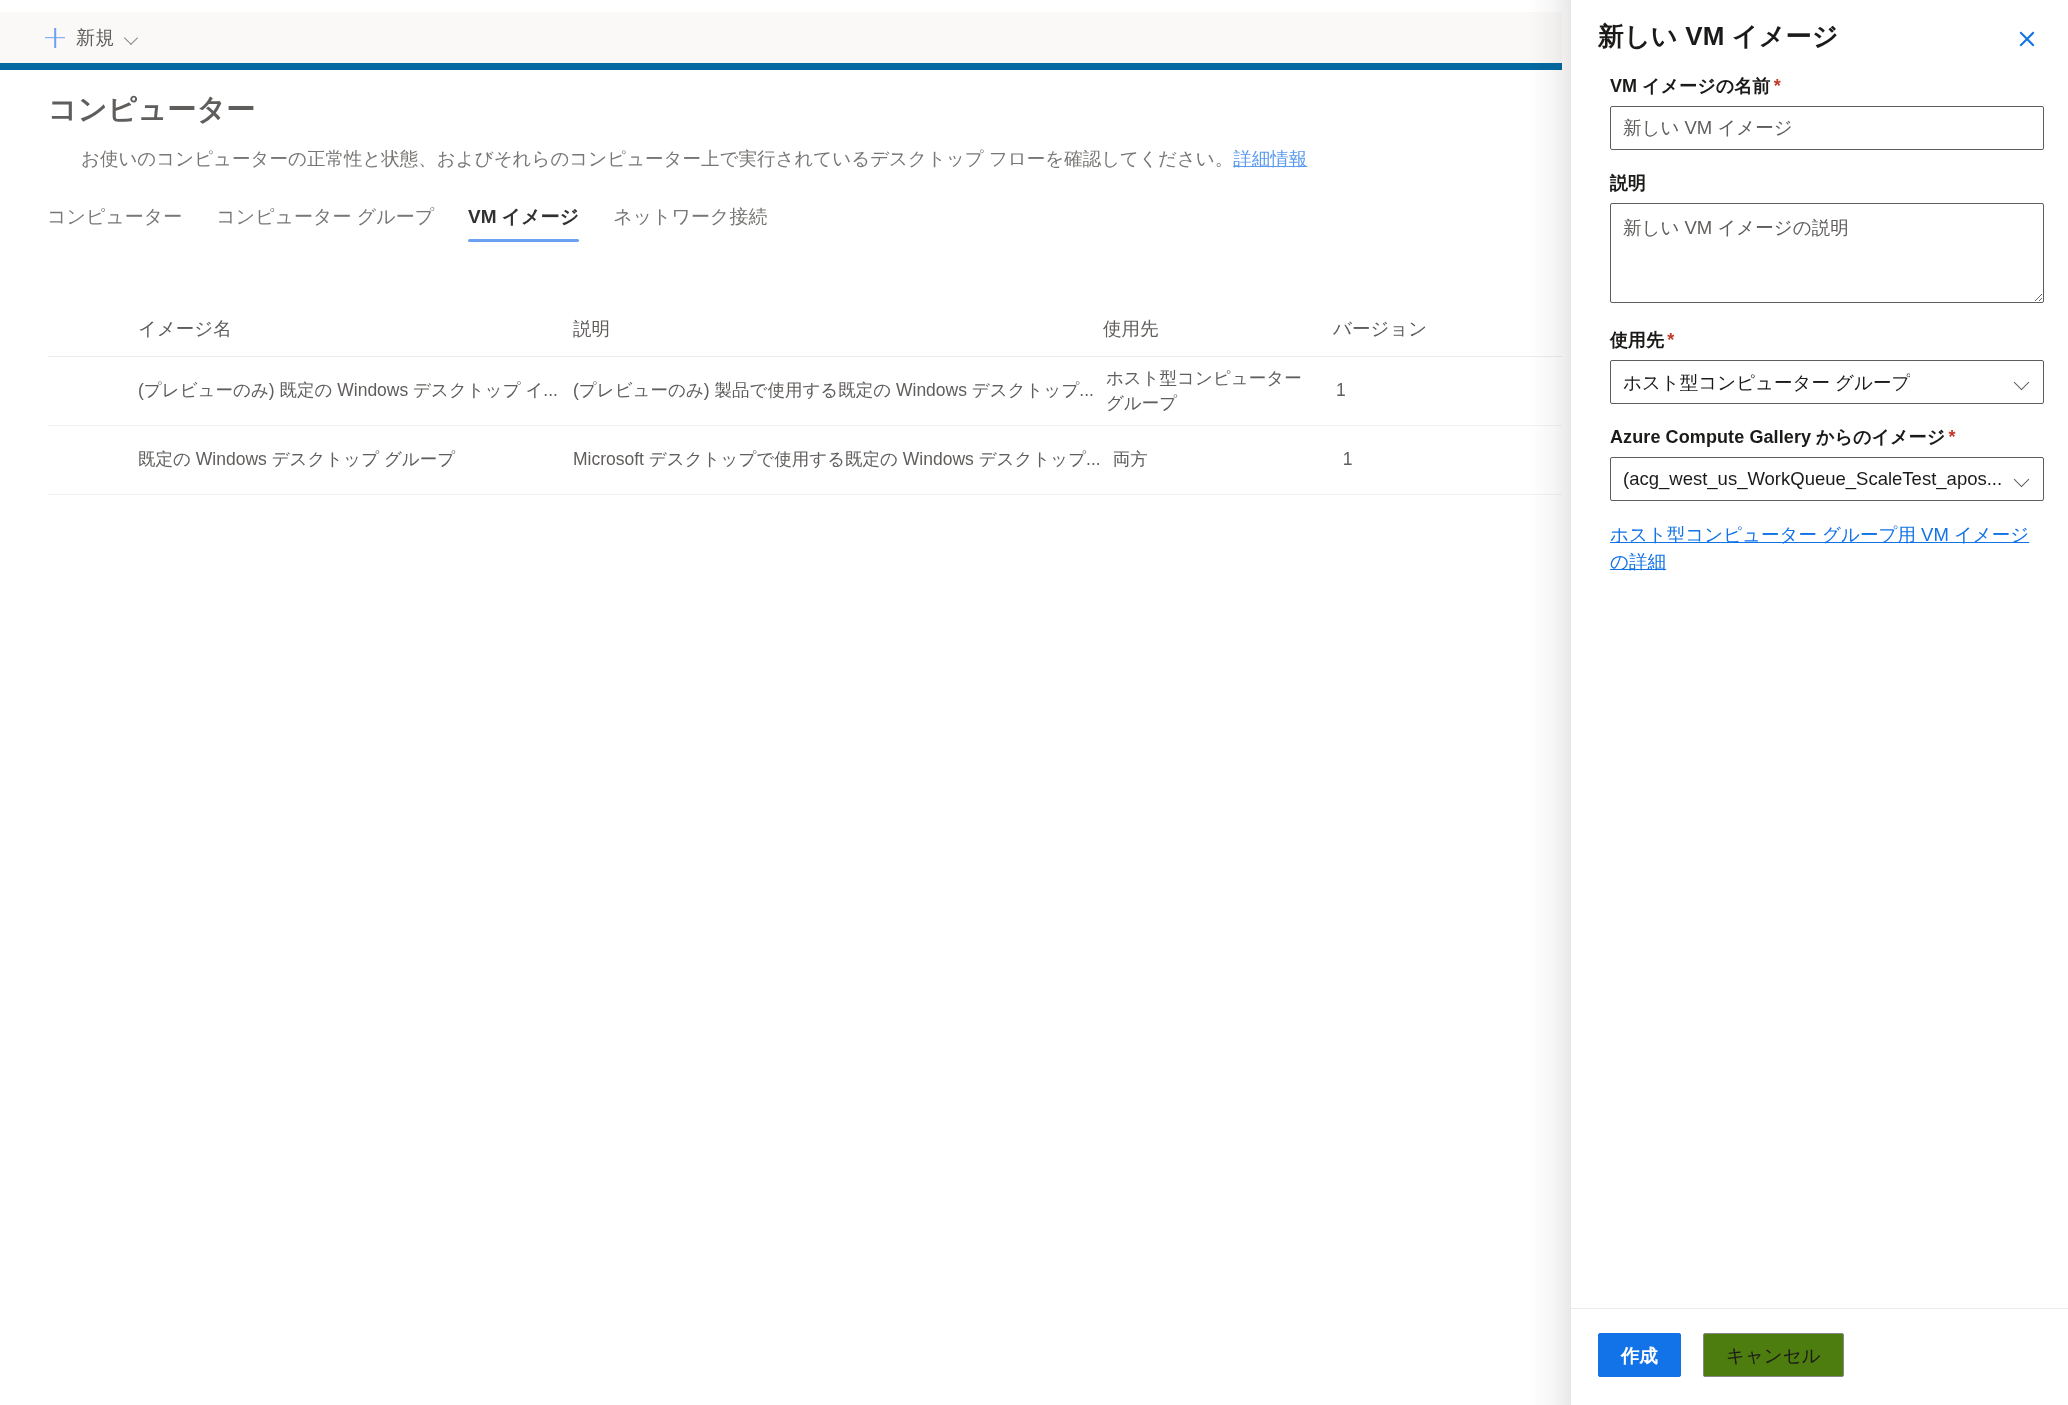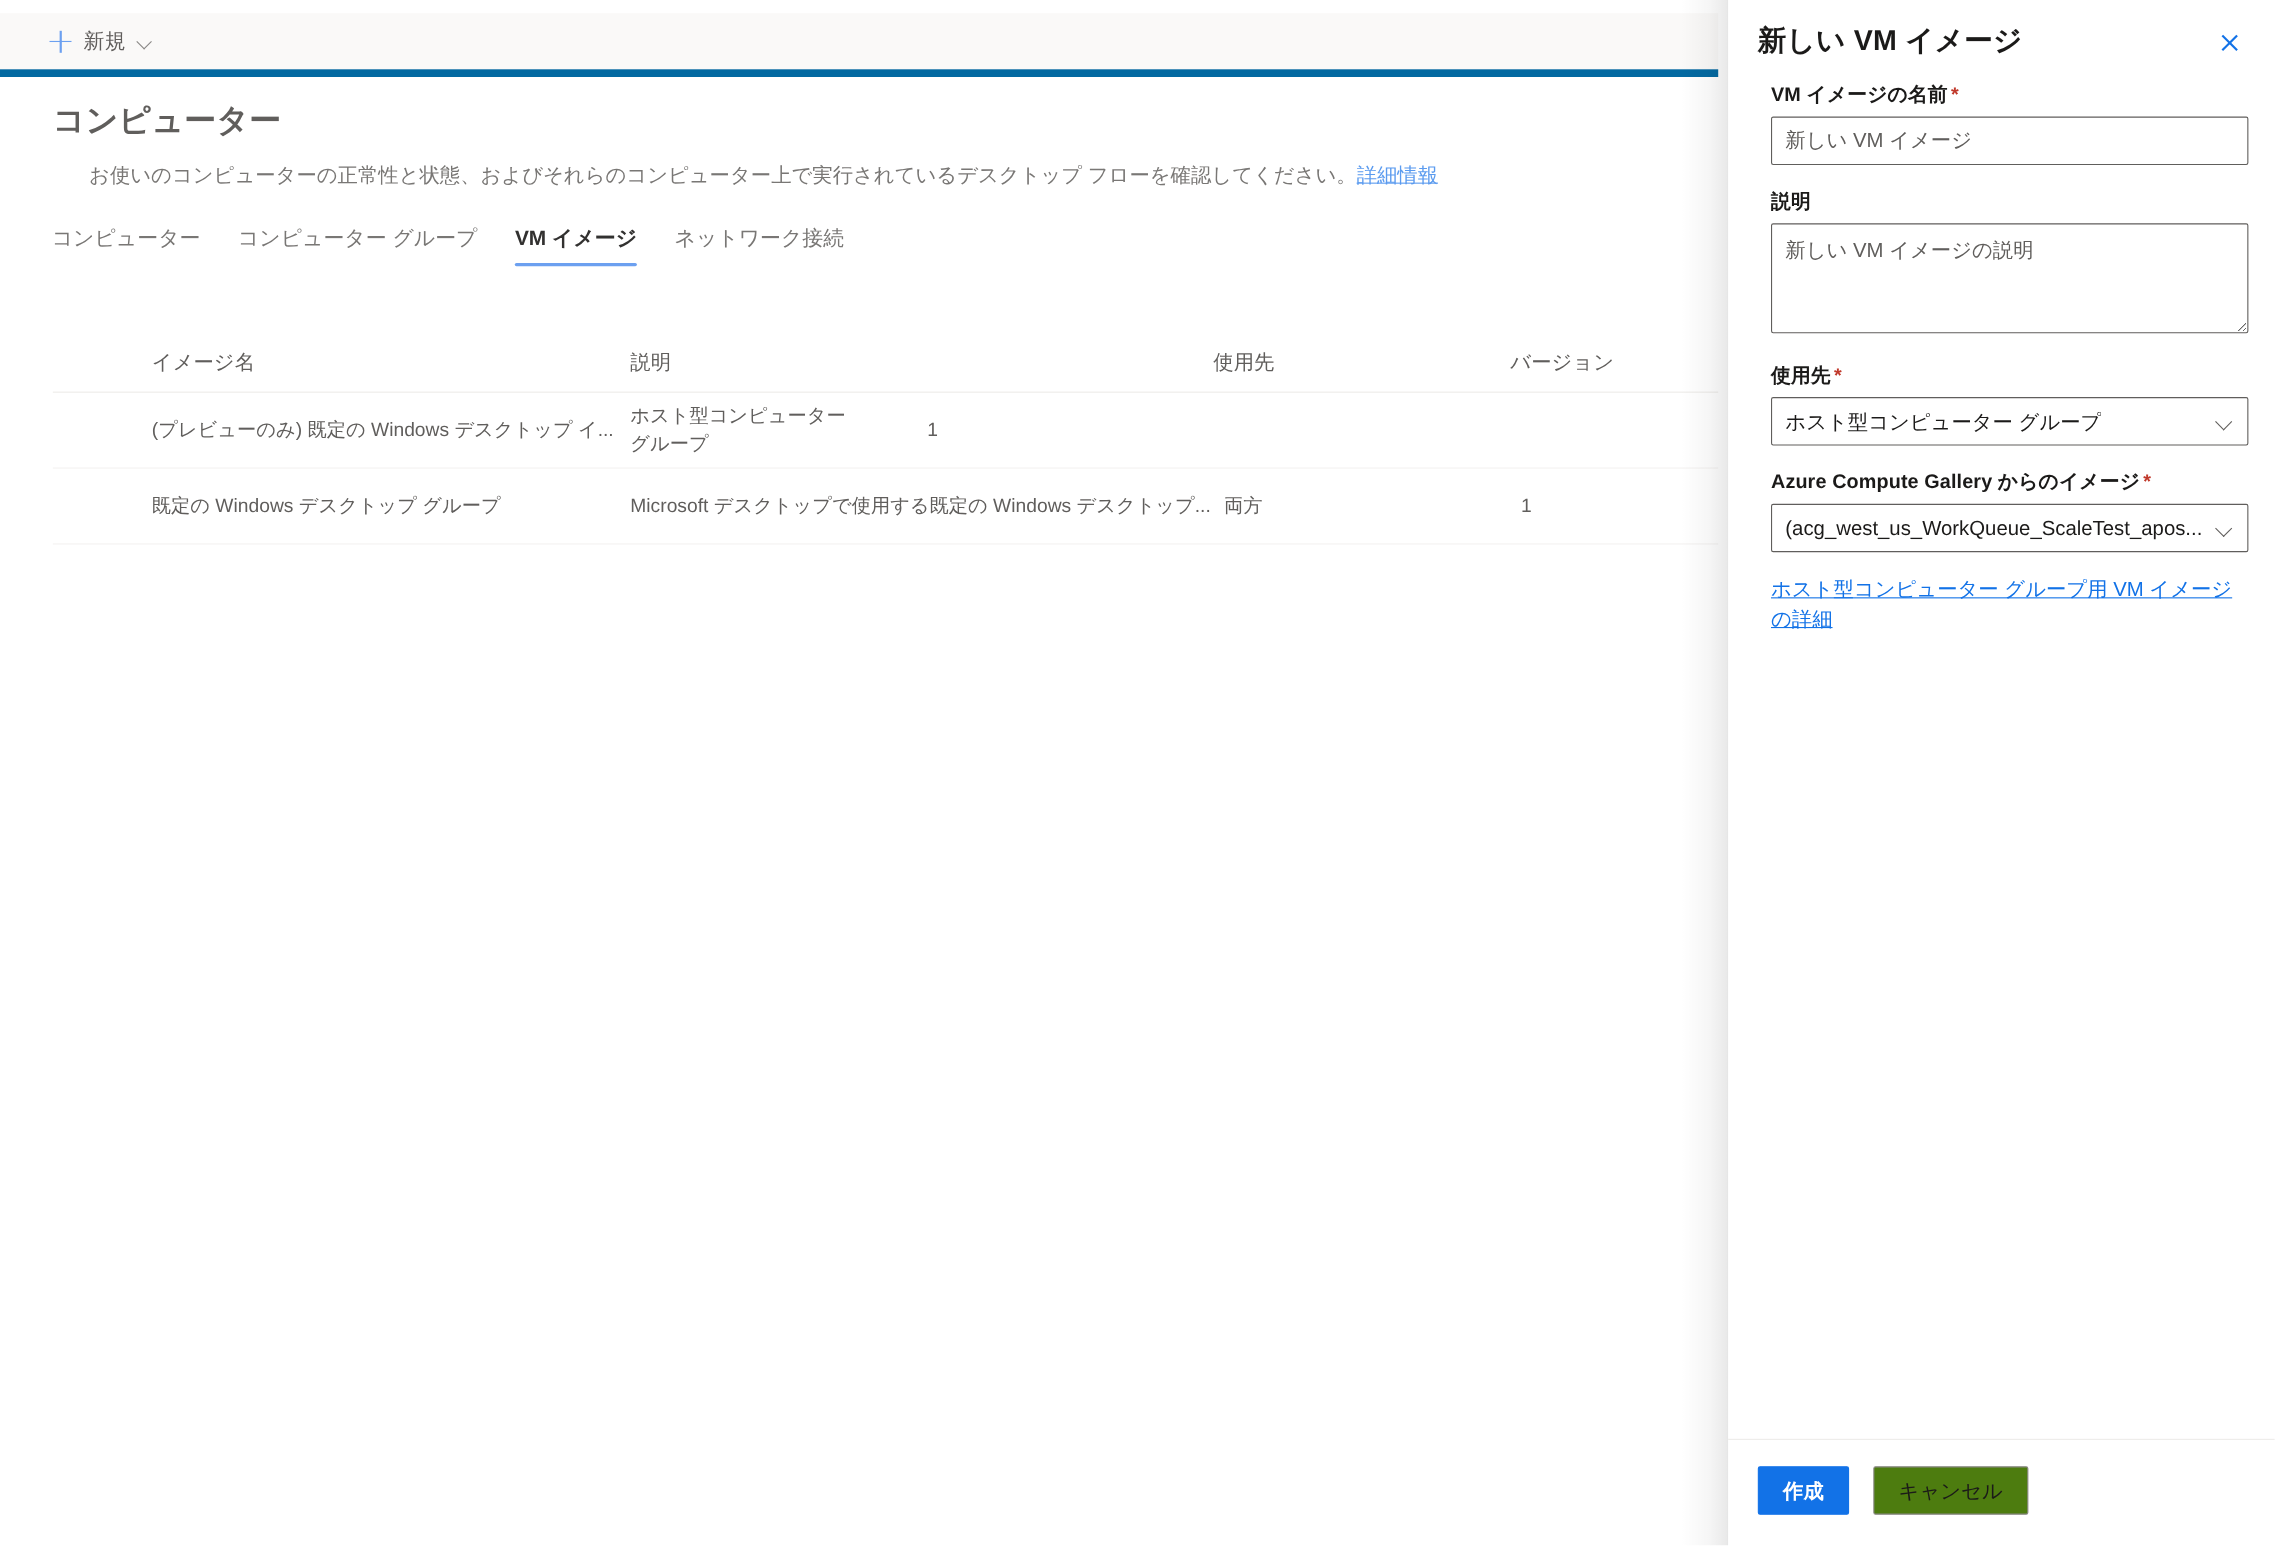--- a/index.html
+++ b/index.html
@@ -156,21 +156,21 @@
     border-bottom: 1px solid #f3f2f1;
   }
   .grid-row .cell {
     font-size: 17.5px;
     color: #605e5c;
     line-height: 1.45;
   }
   .c-name  { flex: 0 0 525px; padding-left: 90px; box-sizing: border-box; }
   .c-desc  { flex: 0 0 530px; box-sizing: border-box; padding-right: 12px; }
   .c-usage { flex: 0 0 230px; box-sizing: border-box; padding-right: 12px; }
-  .c-ver   { flex: 0 0 160px; box-sizing: border-box; margin-left: 40px; }
+  .c-ver   { flex: 0 0 160px; box-sizing: border-box; }
   .ellipsed {
     display: block;
     overflow: hidden;
     text-overflow: ellipsis;
     white-space: nowrap;
   }
 
   
   .panel-shadow {
     position: absolute;
@@ -374,20 +374,23 @@
   <div class="grid-head">
     <div class="cell c-name">イメージ名</div>
     <div class="cell c-desc">説明</div>
     <div class="cell c-usage">使用先</div>
     <div class="cell c-ver">バージョン</div>
   </div>
 
   <div class="grid-row">
     <div class="cell c-name">
         <span class="ellipsed">(プレビューのみ) 既定の Windows デスクトップ イ...</span>
+      </div>
+    <div class="cell c-desc">
+        <span class="ellipsed">(プレビューのみ) 製品で使用する既定の Windows デスクトップ...</span>
       </div>
     <div class="cell c-usage">ホスト型コンピューター グループ</div>
     <div class="cell c-ver">1</div>
   </div>
 
   <div class="grid-row">
     <div class="cell c-name">
         <span class="ellipsed">既定の Windows デスクトップ グループ</span>
       </div>
     <div class="cell c-desc">

